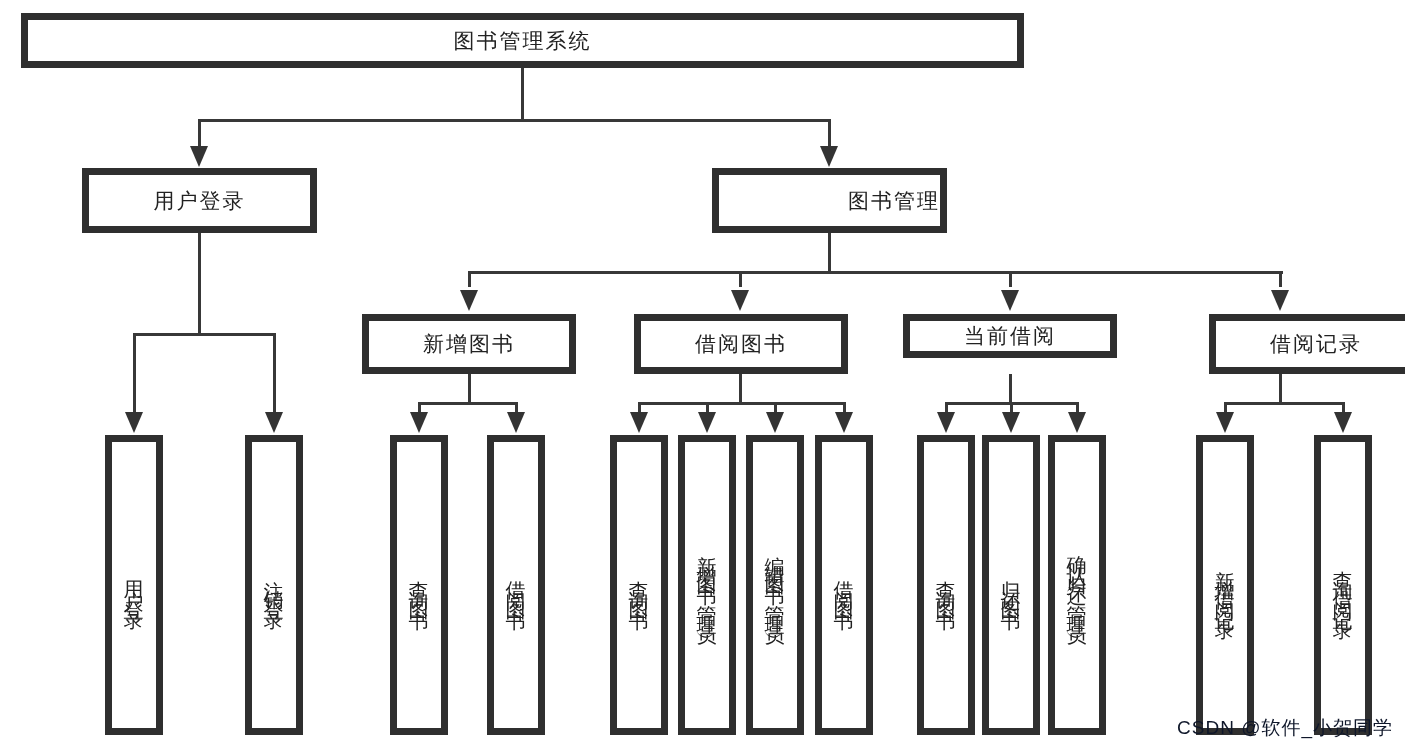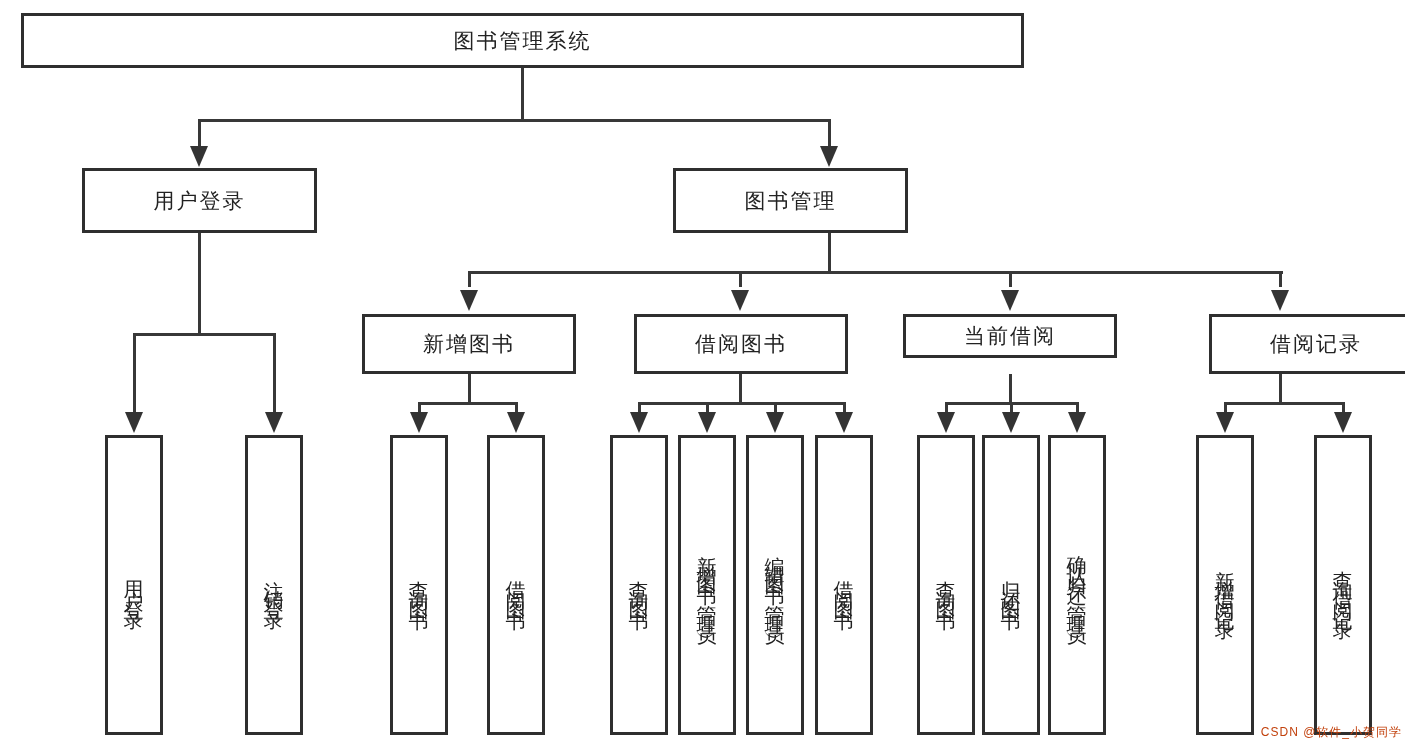--- a/index.html
+++ b/index.html
@@ -11,21 +11,21 @@
   #canvas {
     position: relative;
     width: 1405px;
     height: 747px;
     background: #ffffff;
     overflow: hidden;
   }
   .node {
     position: absolute;
     box-sizing: border-box;
-    border: 3px solid #ec4899;
+    border: 7px solid #ec4899;
     background: #ffffff;
     display: flex;
     align-items: center;
     justify-content: center;
     color: #222222;
   }
   .node.h .label {
     font-size: 21px;
     letter-spacing: 2px;
     white-space: nowrap;
@@ -45,24 +45,24 @@
   .arrowhead {
     position: absolute;
     width: 0;
     height: 0;
     border-left: 9px solid transparent;
     border-right: 9px solid transparent;
     border-top: 21px solid #333333;
   }
   #watermark {
     position: absolute;
-    right: 3px;
+    right: 12px;
     bottom: 6px;
-    font-size: 12px;
-    color: #c2410c;
+    font-size: 19px;
+    color: #0f172a;
     letter-spacing: 1px;
     z-index: 10;
     white-space: nowrap;
   }
 </style>
 </head>
 <body>
 
 <div id="canvas">
   <div id="connectors">
@@ -119,21 +119,21 @@
       <div class="arrowhead" style="left: 1216px; top: 412px;"></div>
       <div class="arrowhead" style="left: 1334px; top: 412px;"></div>
     </div>
   <div id="nodes">
       <div class="node h" style="left: 21px; top: 13px; width: 1003px; height: 55px; border-color: rgb(47, 47, 47); color: rgb(34, 34, 34);">
         <span class="label">图书管理系统</span>
       </div>
       <div class="node h" style="left: 82px; top: 168px; width: 235px; height: 65px; border-color: rgb(47, 47, 47); color: rgb(34, 34, 34);">
         <span class="label">用户登录</span>
       </div>
-      <div class="node h" style="left: 673px; top: 168px; width: 235px; height: 65px; border-color: rgb(47, 47, 47); color: rgb(34, 34, 34);">
+      <div class="node h" style="left: 712px; top: 168px; width: 235px; height: 65px; border-color: rgb(47, 47, 47); color: rgb(34, 34, 34); justify-content: flex-end;">
         <span class="label">图书管理</span>
       </div>
       <div class="node h" style="left: 362px; top: 314px; width: 214px; height: 60px; border-color: rgb(47, 47, 47); color: rgb(34, 34, 34);">
         <span class="label">新增图书</span>
       </div>
       <div class="node h" style="left: 634px; top: 314px; width: 214px; height: 60px; border-color: rgb(47, 47, 47); color: rgb(34, 34, 34);">
         <span class="label">借阅图书</span>
       </div>
       <div class="node h" style="left: 903px; top: 314px; width: 214px; height: 44px; border-color: rgb(47, 47, 47); color: rgb(34, 34, 34);">
         <span class="label">当前借阅</span>

